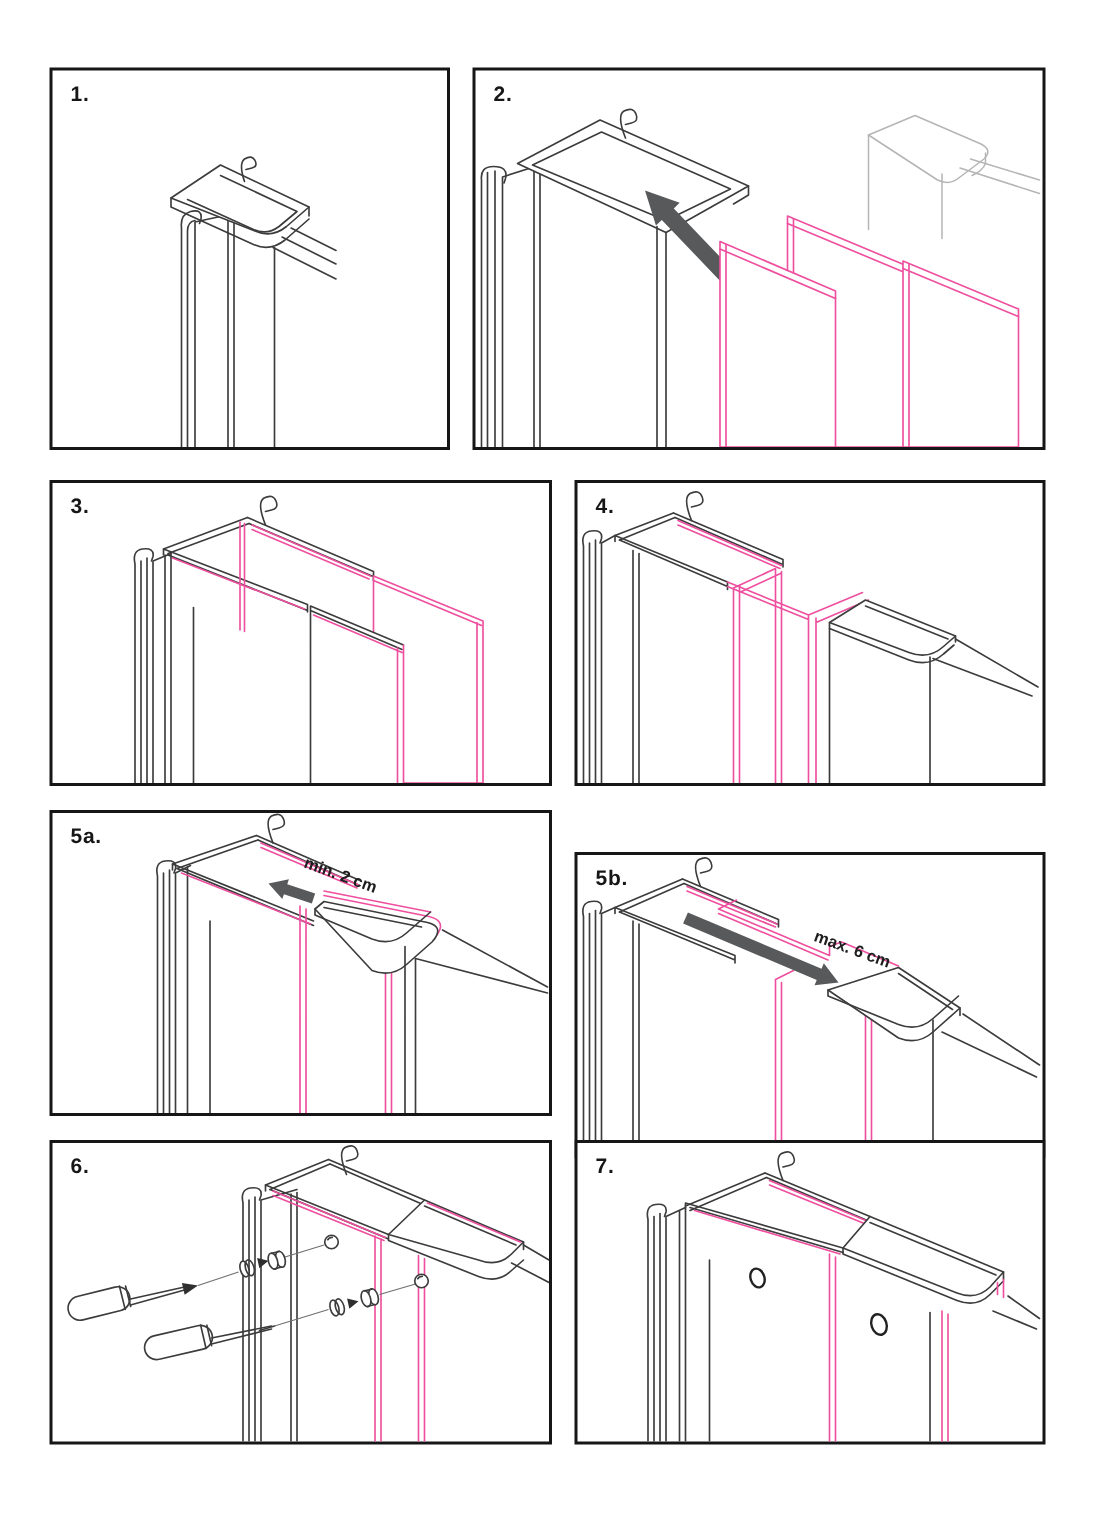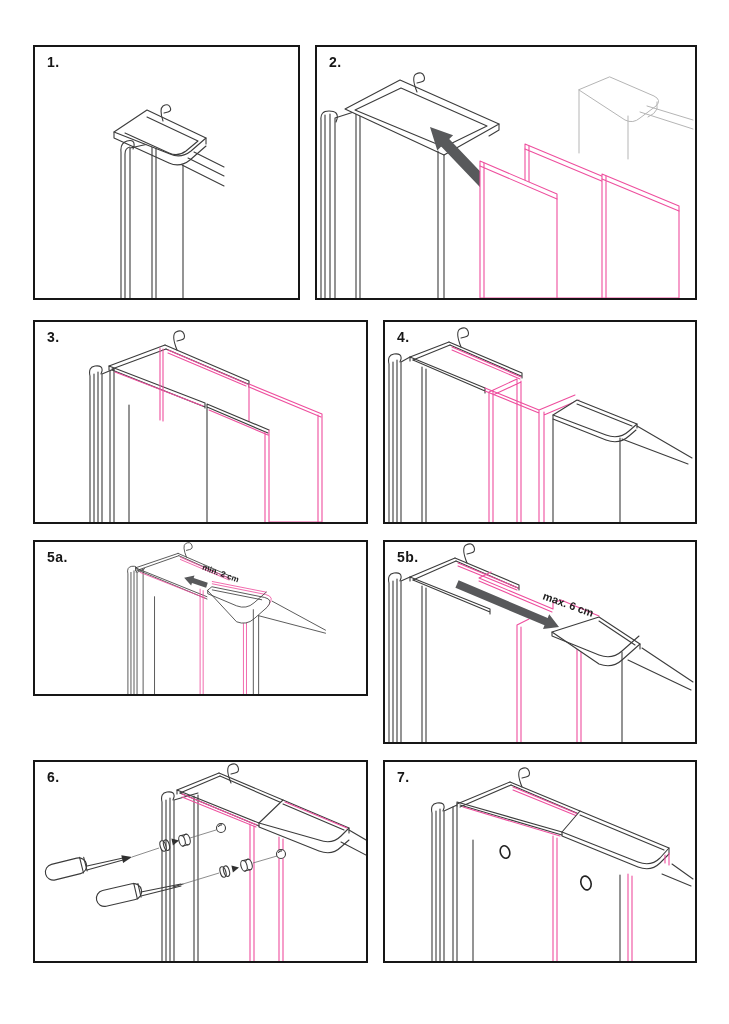--- a/index.html
+++ b/index.html
@@ -136,21 +136,21 @@
         <path class="blk" d="M168,97 V200 M235,116 V200"></path>
       </g>
       <g>
         <path class="blk wf" d="M192,78 L252,102 l-8,7 q-10,9 -23,4 L168,93 Z"></path>
         <path class="blk" d="M192,82 L247,104 M168,93 l0,4 53,21 q13,5 23,-4 l7,-6 M252,102 v4"></path>
       </g>
       <path class="blk" d="M252,104 L307,136 M237,117 L303,142"></path>
     </svg>
   </section>
 
-  <section class="panel" style="left:33px;top:540px;width:335px;height:156px">
+  <section class="panel" style="left:33px;top:540px;width:335px;height:204px">
     <div class="step-label">5a.</div>
     <svg class="art" viewBox="0 0 331 200">
       <g>
         <path class="blk" d="M70,200 V42 q-2,-9 5,-10 q8,-1 7,5 l-1,3"></path>
         <path class="blk" d="M74,200 V40"></path>
         <path class="blk" d="M78,200 V38"></path>
         <path class="blk" d="M82,200 V40 l10,-5"></path>
         <path class="blk" d="M90,200 V36"></path>
         <path class="blk" d="M105,72 V200"></path>
       </g>
@@ -172,21 +172,21 @@
       </g>
       <g>
         <path class="blk" d="M235,89 V200 M242,97 V200"></path>
         <path class="blk" d="M260,78 L330,116 M242,97 L330,120"></path>
       </g>
       <polygon class="arr" points="144,47 153.2,57.4 154.3,54.1 172.9,60.3 175.1,53.7 156.5,47.5 157.6,44.2"></polygon>
       <text class="ann" x="167" y="36" transform="rotate(20 167 36)">min. 2 cm</text>
     </svg>
   </section>
 
-  <section class="panel" style="left:383px;top:540px;width:314px;height:204px">
+  <section class="panel" style="left:383px;top:568px;width:314px;height:204px">
     <div class="step-label">5b.</div>
     <svg class="art" viewBox="0 0 310 200">
       <g>
         <path class="blk" d="M4,200 V41 q-2,-9 5,-10 q8,-1 7,5 l-1,3"></path>
         <path class="blk" d="M8,200 V39"></path>
         <path class="blk" d="M12,200 V37"></path>
         <path class="blk" d="M16,200 V39 l9,-4"></path>
         <path class="blk" d="M37,200 V44"></path>
         <path class="blk" d="M41,200 V46"></path>
       </g>

